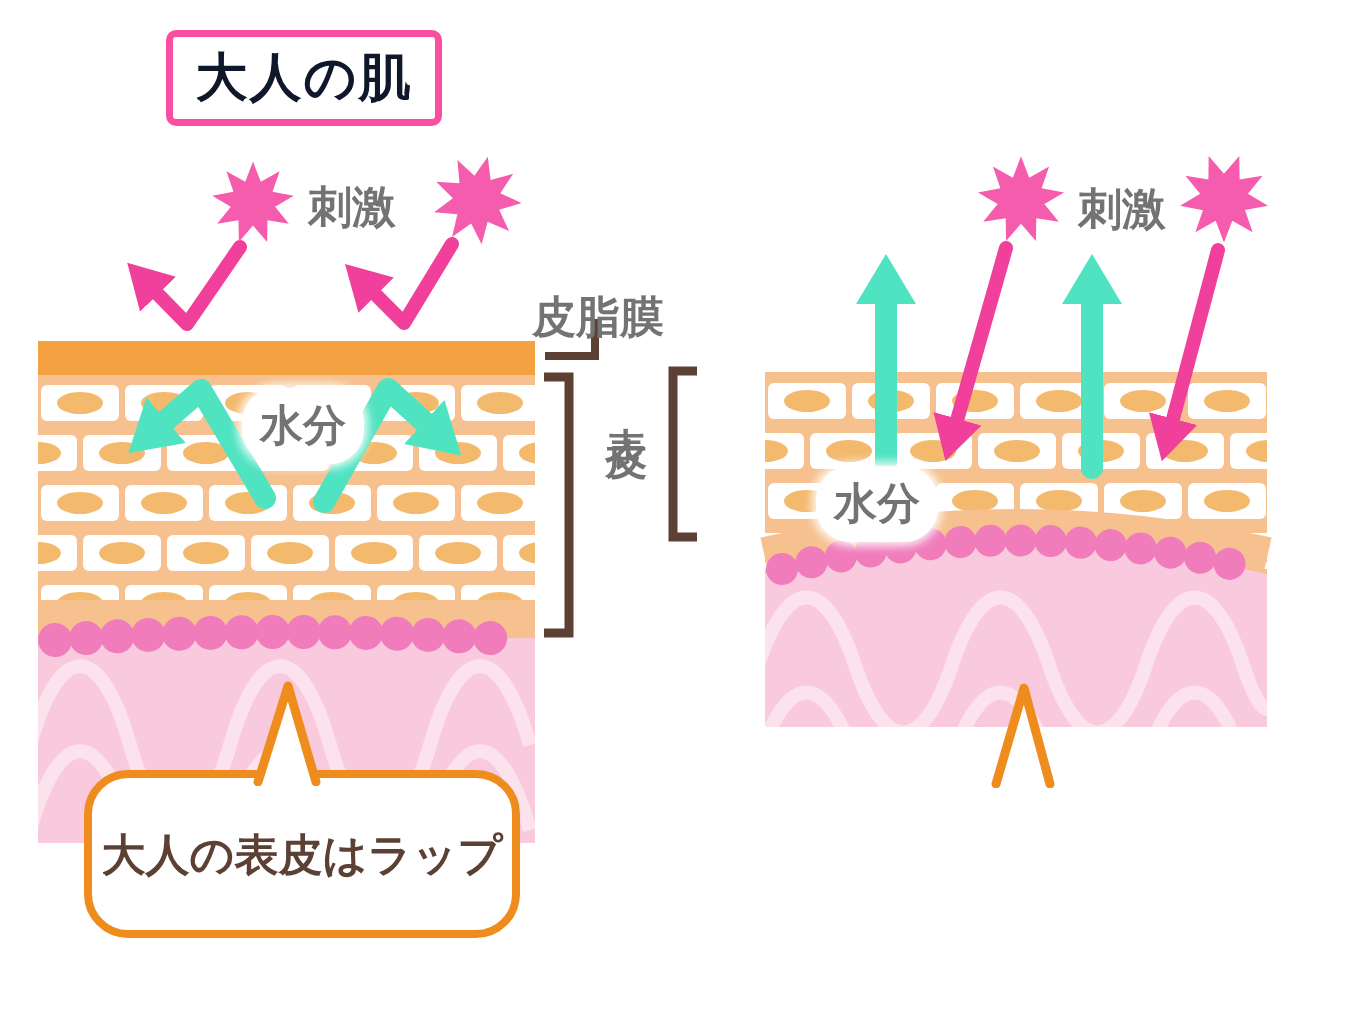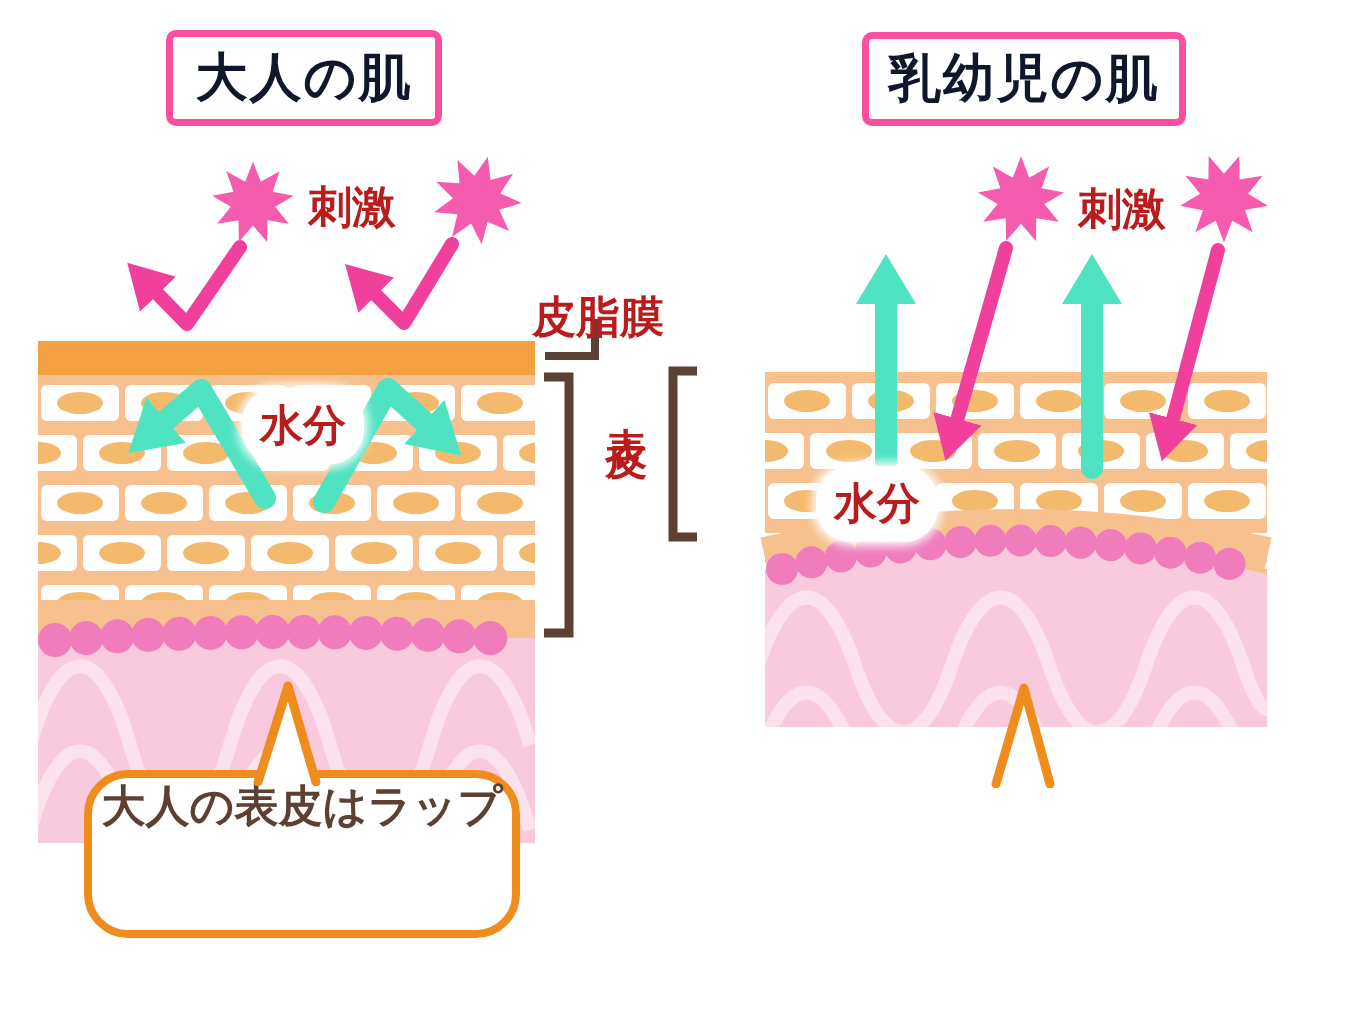--- a/index.html
+++ b/index.html
@@ -1,34 +1,34 @@
 <!DOCTYPE html>
 <html><head>
 <meta charset="utf-8">
 <style>
   html,body{margin:0;padding:0;background:#ffffff;}
   body{font-family:"DejaVu Sans",sans-serif;}
   .canvas{position:relative;width:1365px;height:1024px;background:#ffffff;overflow:hidden;}
   .canvas svg.scene{position:absolute;left:0;top:0;z-index:1;}
-  .lbl{position:absolute;z-index:3;color:#b91c1c;font-weight:bold;}
+  .lbl{position:absolute;z-index:3;color:#737373;font-weight:bold;}
   .title-box{
     position:absolute;z-index:4;background:#ffffff;border:7px solid #FA4FA0;border-radius:10px;
     color:#0f172a;font-weight:bold;font-size:52px;display:flex;align-items:center;justify-content:center;
     letter-spacing:2px;
   }
   .stimulus{font-size:44px;}
   .sebum-lbl{font-size:44px;margin-top:32px;}
   .epi-lbl{font-size:42px;writing-mode:vertical-rl;text-orientation:upright;letter-spacing:10px;}
   .moisture{
     font-size:43px;background:#ffffff;border-radius:28px;padding:3px 12px;
     box-shadow:0 0 0 6px #ffffff, 0 0 10px 10px rgba(255,255,255,0.9);
   }
   .bubble{
     position:absolute;z-index:5;background:#ffffff;border:8px solid #EE8C1E;border-radius:44px;
-    color:#5C4033;font-weight:bold;text-align:center;display:flex;flex-direction:row;
+    color:#5C4033;font-weight:bold;text-align:center;display:flex;flex-direction:column;
     justify-content:center;gap:6px;
   }
   .bubble .line{font-size:44px;line-height:1.25;white-space:nowrap;}
   .tail{position:absolute;z-index:6;}
 </style>
 </head>
 <body>
 
 <div class="canvas">
 
@@ -110,23 +110,20 @@
     <g stroke="#5C4033" fill="none">
       <path d="M 545,356 L 595,356 L 595,319" stroke-width="8"></path>
       <path d="M 544,377 L 569,377 L 569,633 L 544,633" stroke-width="9"></path>
       <path d="M 697,371 L 673,371 L 673,537 L 697,537" stroke-width="9"></path>
     </g>
   </svg>
 
   <div class="title-box" style="left:166px;top:30px;width:262px;height:82px;">
     <span>大人の肌</span>
   </div>
-  <div class="title-box" style="left:862px;top:32px;width:310px;height:80px;">
-    <span>乳幼児の肌</span>
-  </div>
 
   <div class="lbl stimulus" style="left:308px;top:178px;">刺激</div>
   <div class="lbl stimulus" style="left:1078px;top:180px;">刺激</div>
   <div class="lbl sebum-lbl" style="left:532px;top:256px;">皮脂膜</div>
   <div class="lbl epi-lbl" style="left:598px;top:394px;">表皮</div>
   <div class="lbl moisture" style="left:248px;top:394px;">水分</div>
   <div class="lbl moisture" style="left:822px;top:472px;">水分</div>
 
   <div class="bubble" style="left:84px;top:770px;width:420px;height:152px;">
     <div class="line">大人の表皮はラップ</div>

